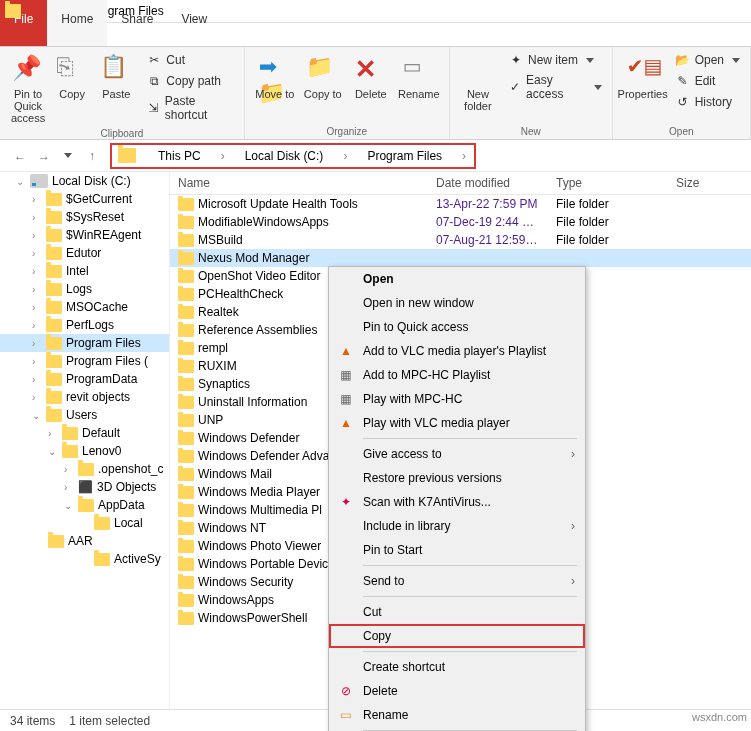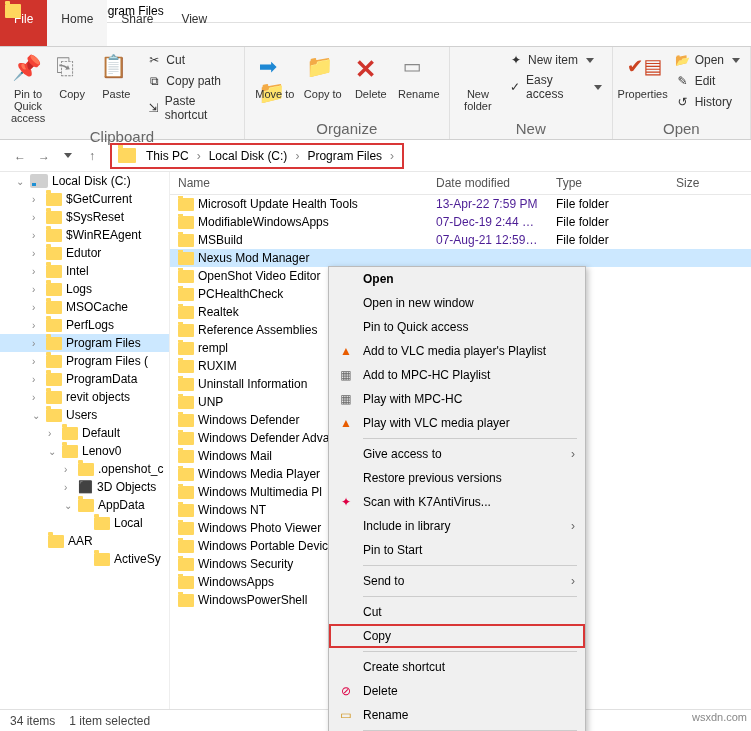--- a/index.html
+++ b/index.html
@@ -11,30 +11,30 @@
 .titlebar .folder-ico::before{content:'';position:absolute;top:-3px;left:0;width:5px;height:3px;background:#ffd75e;border-radius:1px 1px 0 0}
 .titlebar .sep{width:1px;height:16px;background:#ddd;margin:0 4px}
 .titlebar .title{margin-left:6px;color:#000}
 .tabs{height:24px;background:#fff;display:flex;align-items:flex-end;border-bottom:1px solid #d0d0d0}
 .tab{padding:20px 14px;color:#333;cursor:pointer}
 .tab.file{background:#d0342c;color:#fff}
 .tab.active{background:#f5f5f5}
 .ribbon{height:93px;background:#f5f5f5;border-bottom:1px solid #d0d0d0;display:flex}
 .ribbon-group{border-right:1px solid #e0e0e0;padding:3px 6px 0;display:flex;flex-direction:column}
 .ribbon-group-content{flex:1;display:flex;align-items:flex-start}
-.ribbon-group-label{text-align:center;font-size:15px;color:#666;padding:2px 0}
+.ribbon-group-label{text-align:center;font-size:10px;color:#666;padding:2px 0}
 .big-btn{display:flex;flex-direction:column;align-items:center;width:48px;cursor:pointer;padding:2px}
 .big-btn .ico{width:32px;height:32px;margin:2px 0}
 .big-btn .lbl{font-size:11px;text-align:center;line-height:12px;color:#333}
 .small-btns{display:flex;flex-direction:column;gap:1px;margin-left:4px}
 .small-btn{display:flex;align-items:center;gap:4px;padding:2px 4px;cursor:pointer;font-size:11px;color:#333}
 .small-btn .si{width:16px;height:16px;display:flex;align-items:center;justify-content:center}
 .nav{height:32px;display:flex;align-items:center;padding:0 8px;border-bottom:1px solid #e8e8e8}
 .nav-btn{width:24px;height:24px;display:flex;align-items:center;justify-content:center;color:#666;cursor:pointer}
-.bc{border:2px solid #d93636;padding:2px 6px;display:flex;align-items:center;gap:4px;margin-left:6px}
+.bc{border:2px solid #d93636;padding:2px 6px;display:flex;align-items:center;gap:16px;margin-left:6px}
 .bc .folder-mini{width:18px;height:15px;background:#ffd75e;border-radius:1px;margin-right:4px;position:relative}
 .bc .folder-mini::before{content:'';position:absolute;top:-3px;left:0;width:5px;height:3px;background:#ffd75e}
 .bc .crumb{padding:2px;color:#000}
 .bc .chev{color:#888;padding:0 2px}
 .main{display:flex;height:560px}
 .tree{width:170px;overflow:hidden;border-right:1px solid #eee}
 .tree-item{display:flex;align-items:center;padding:2px 0 2px 30px;gap:4px;cursor:pointer;white-space:nowrap}
 .tree-item.l2{padding-left:48px}
 .tree-item.l3{padding-left:66px}
 .tree-item.l4{padding-left:80px}
@@ -408,20 +408,28 @@
           <div class="cell nm">
             <span class="folder-sm"></span>
             <span>RUXIM</span>
           </div>
           <div class="cell dt"></div>
           <div class="cell tp"></div>
         </div>
         <div class="list-row">
           <div class="cell nm">
             <span class="folder-sm"></span>
+            <span>Synaptics</span>
+          </div>
+          <div class="cell dt"></div>
+          <div class="cell tp"></div>
+        </div>
+        <div class="list-row">
+          <div class="cell nm">
+            <span class="folder-sm"></span>
             <span>Uninstall Information</span>
           </div>
           <div class="cell dt"></div>
           <div class="cell tp"></div>
         </div>
         <div class="list-row">
           <div class="cell nm">
             <span class="folder-sm"></span>
             <span>UNP</span>
           </div>

